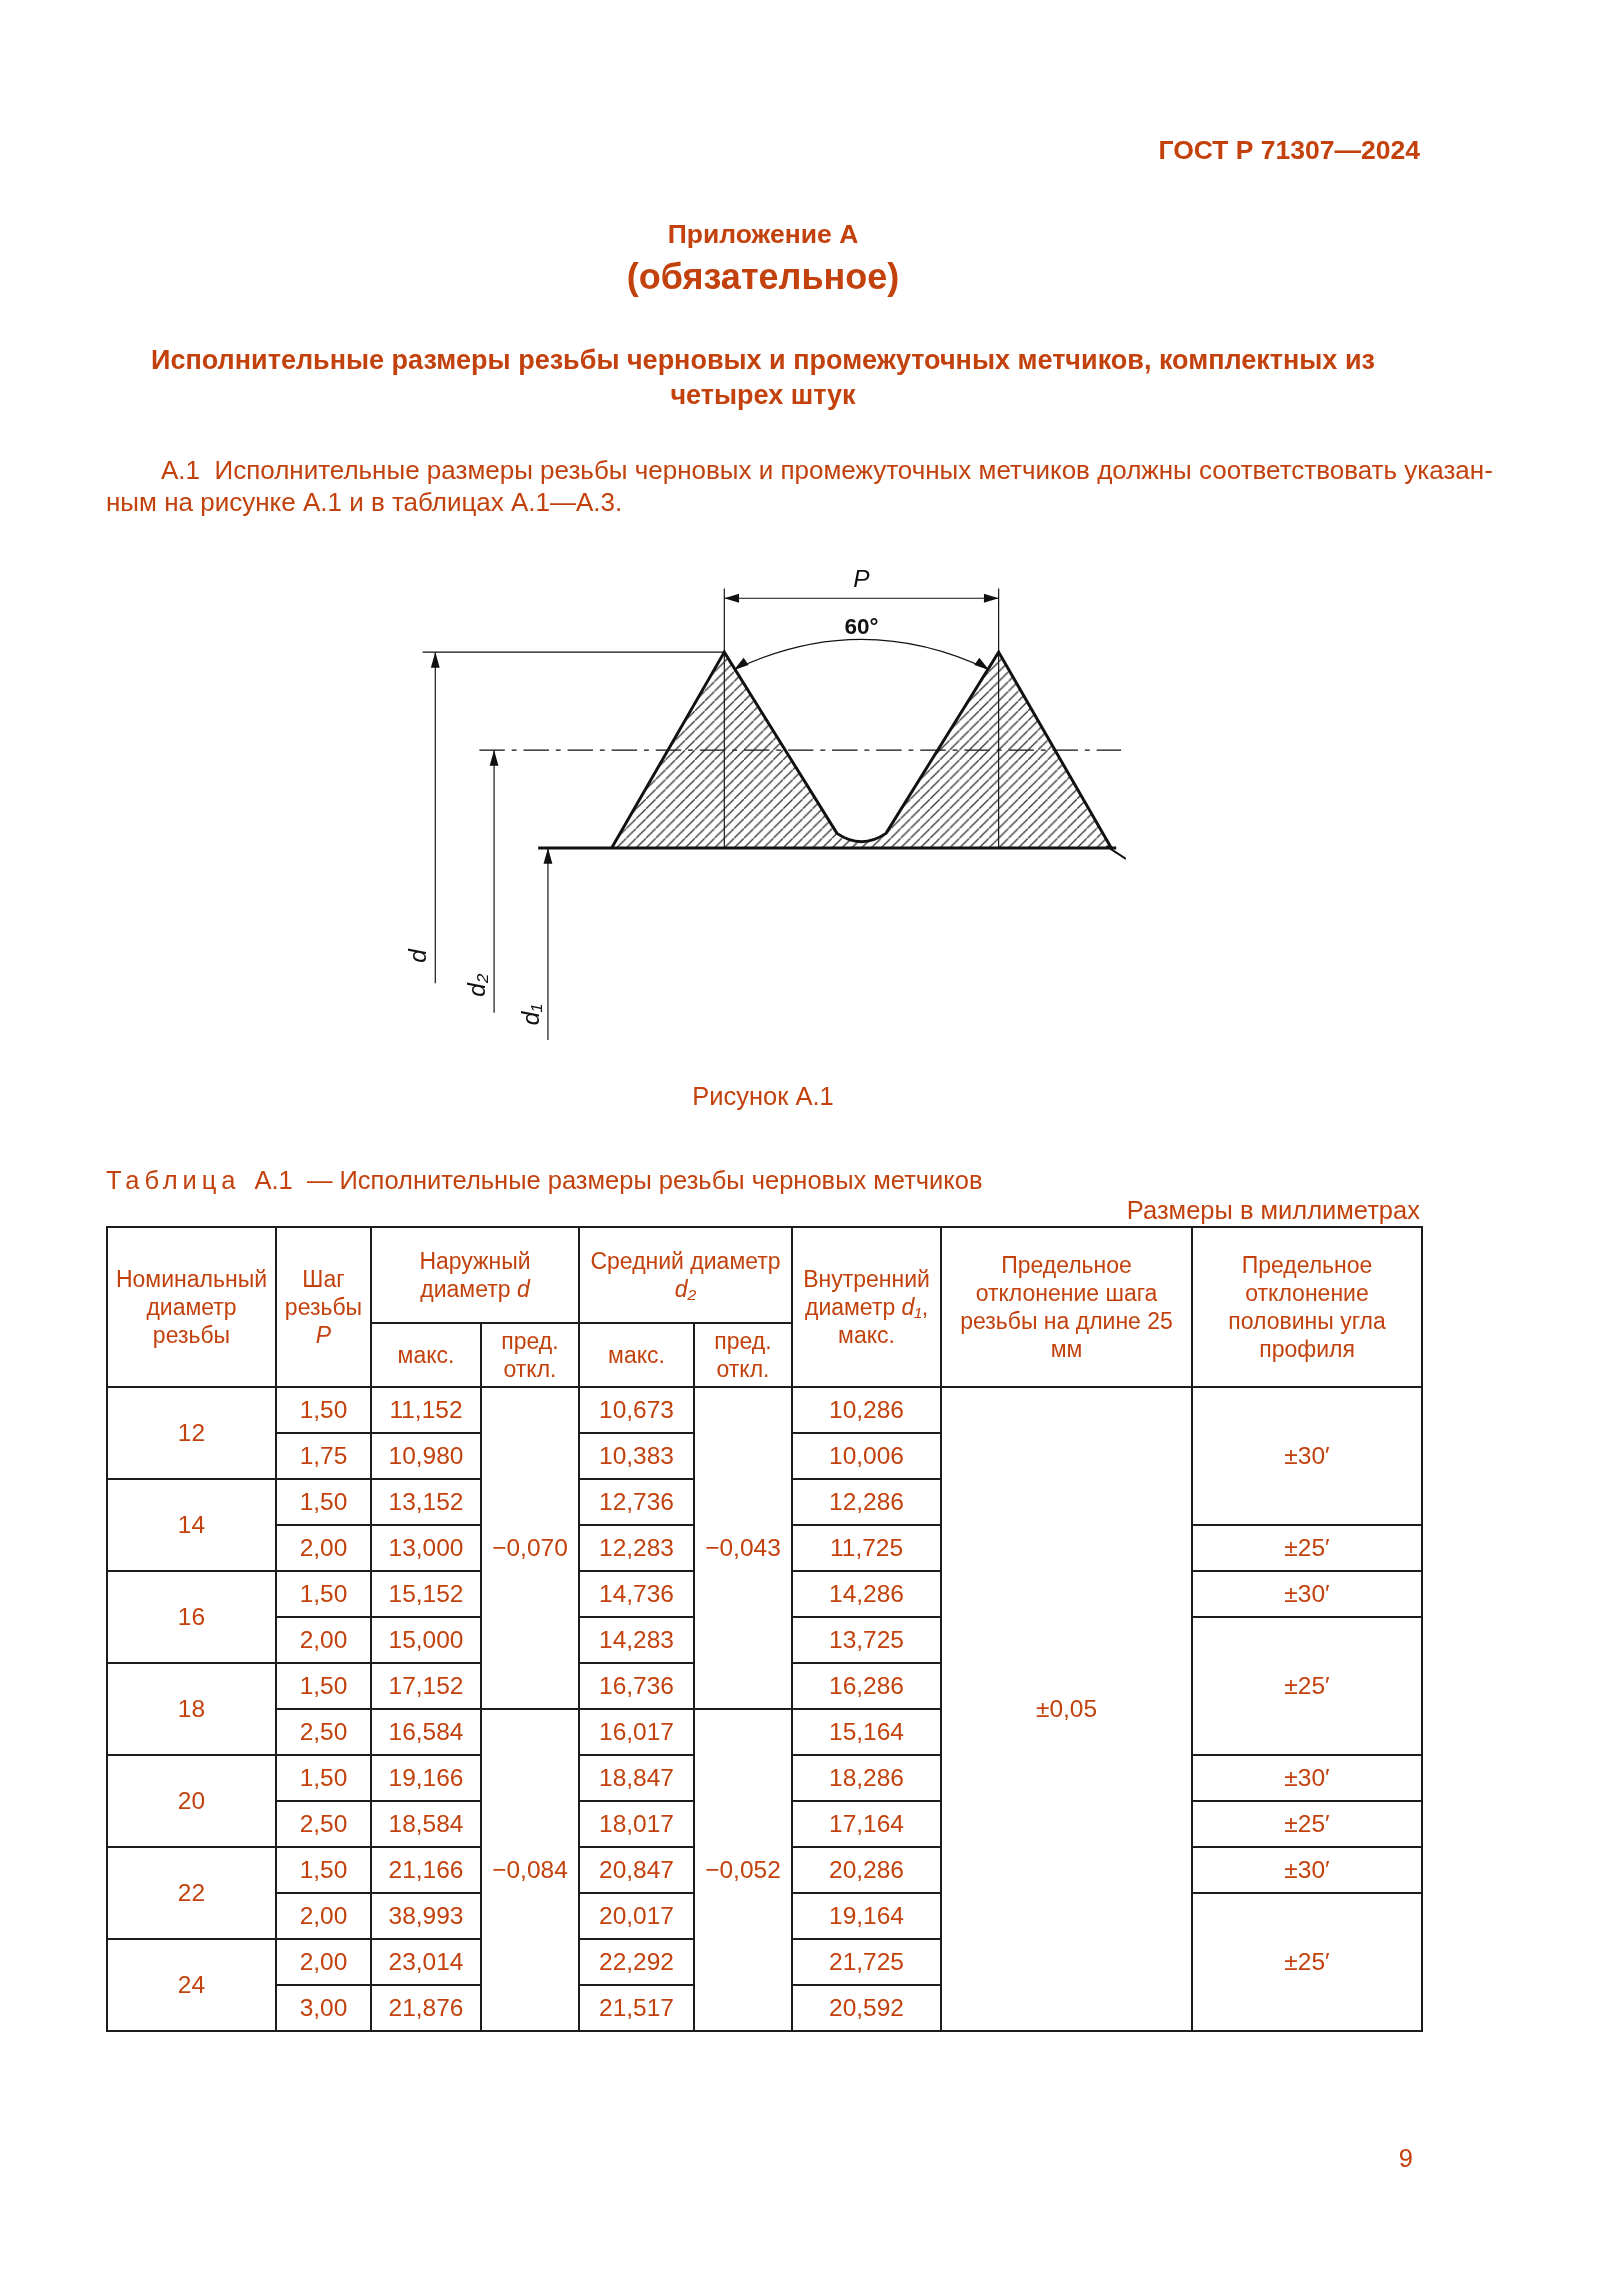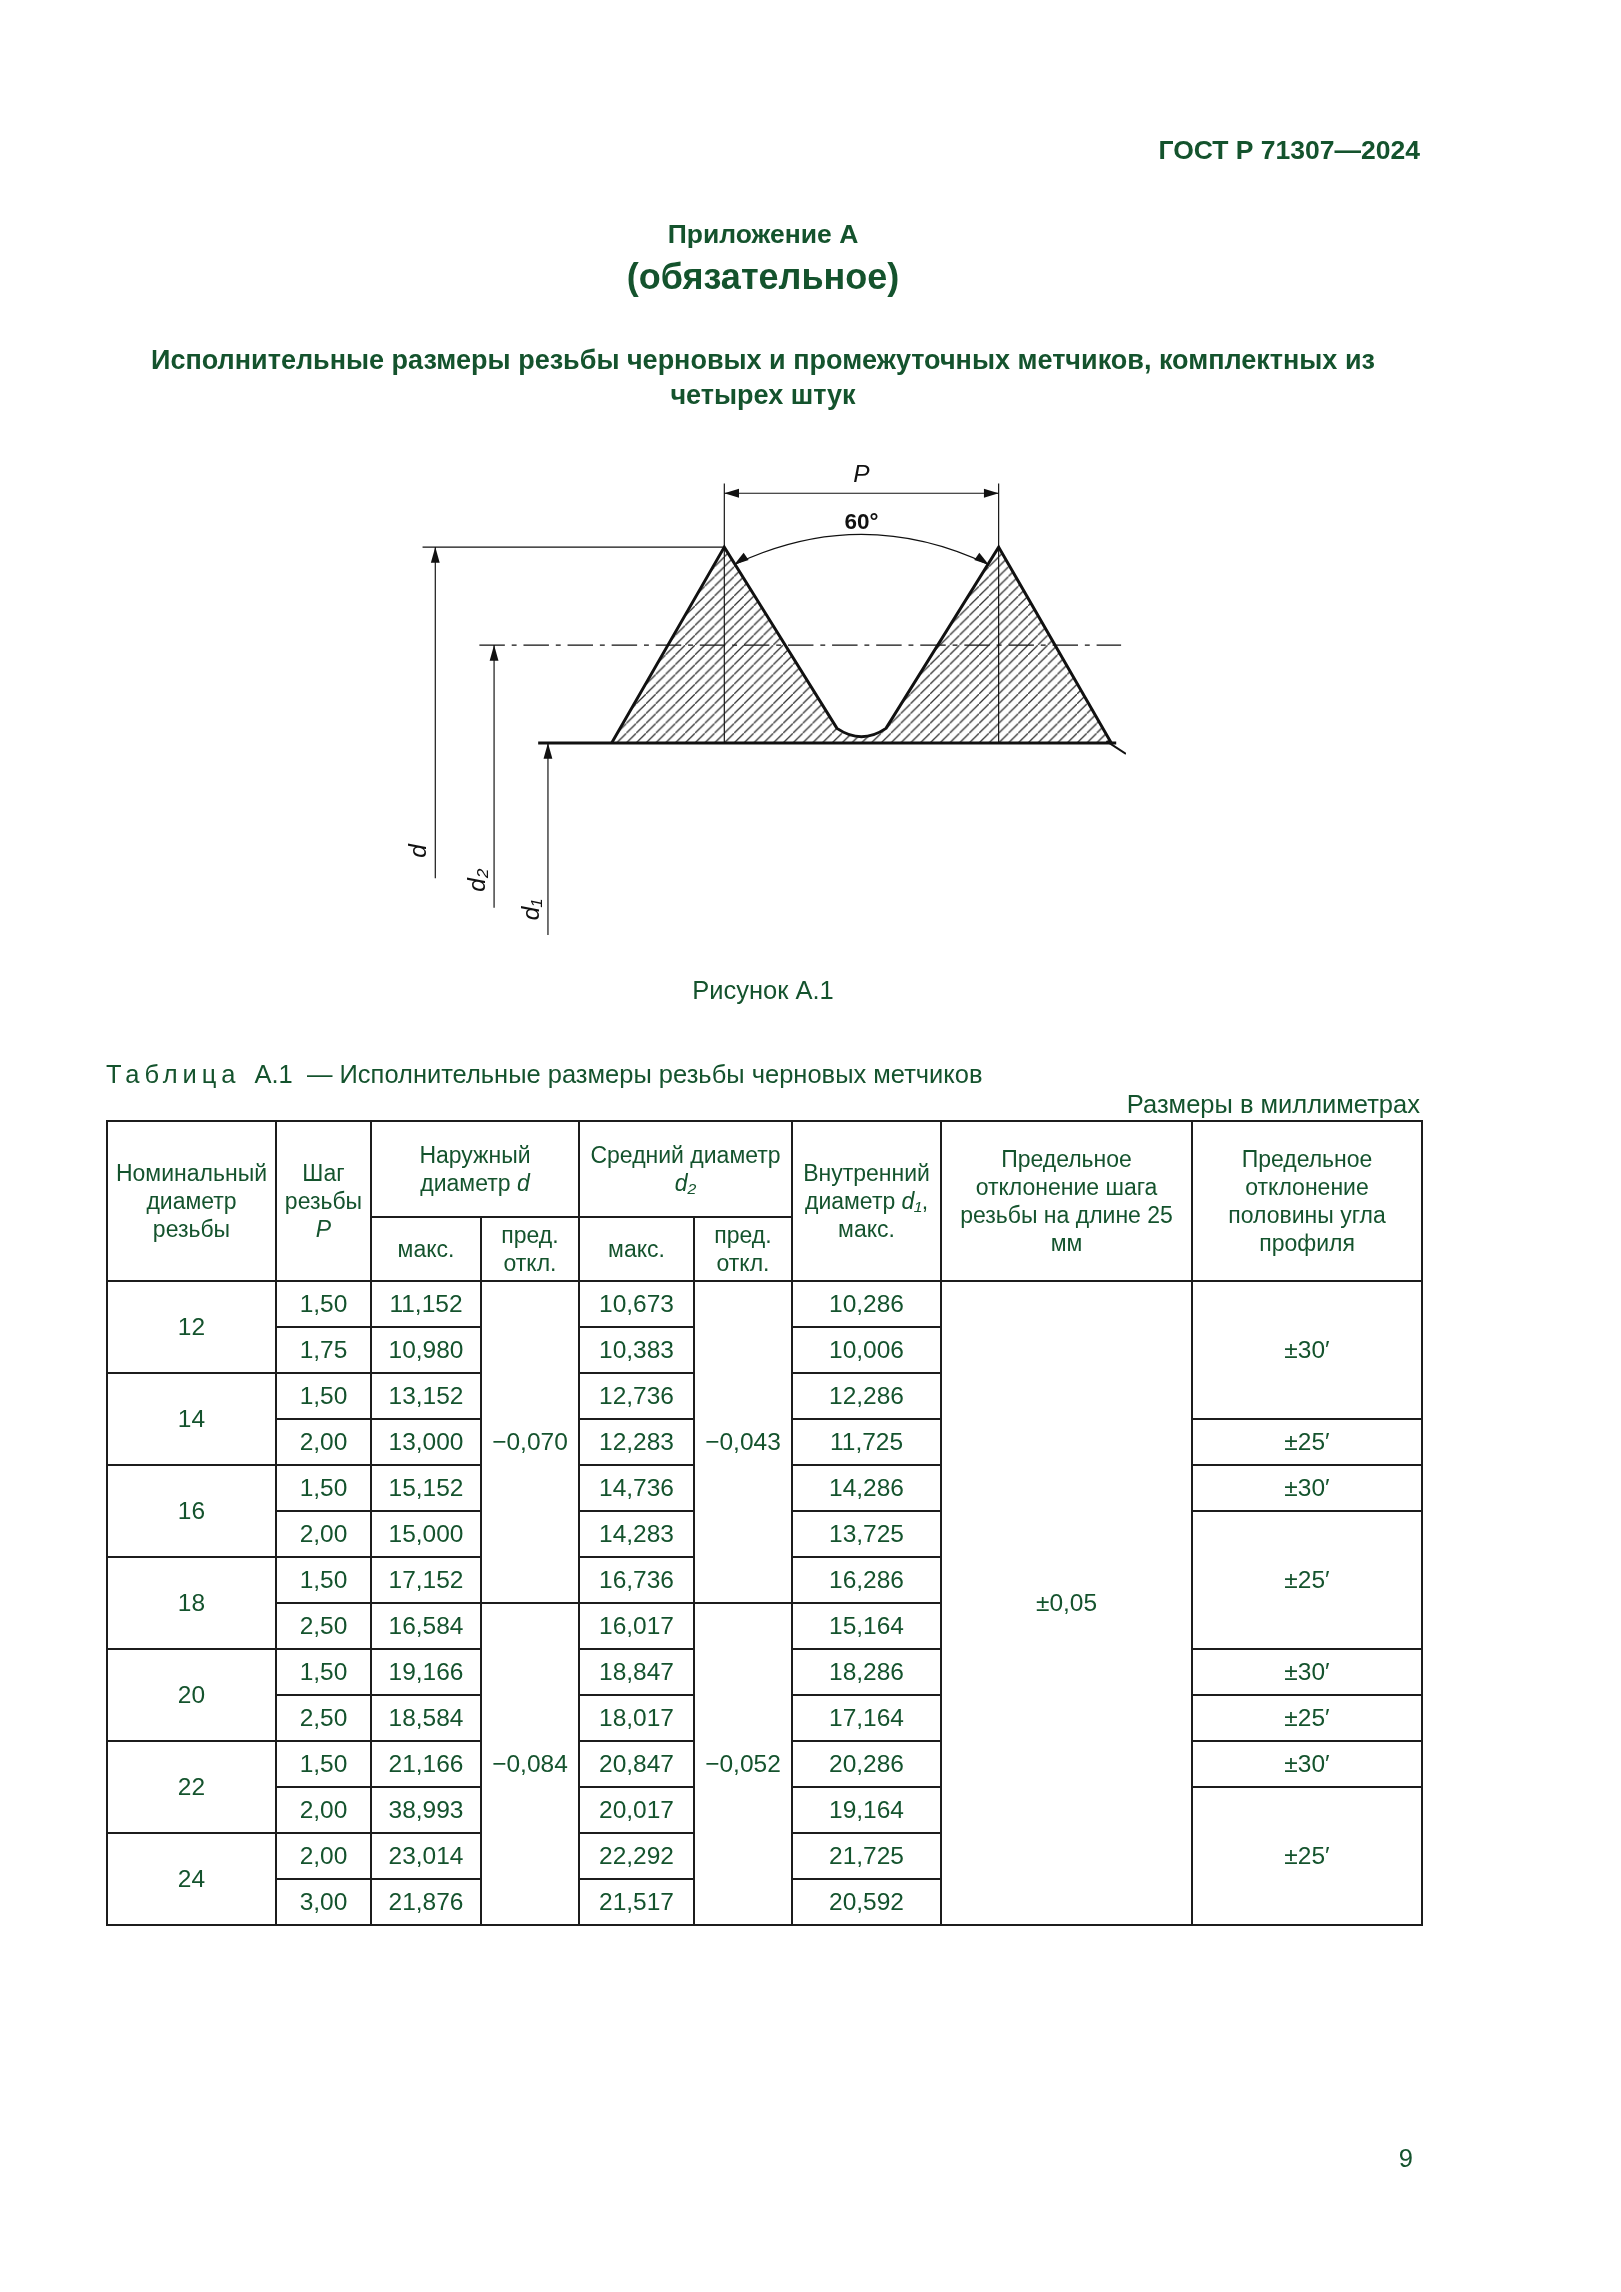--- a/index.html
+++ b/index.html
@@ -4,21 +4,21 @@
 <style>
   html,body { margin:0; padding:0; background:#e8e8e8; }
   .page {
     position:relative;
     width:1621px; height:2293px;
     margin:0 auto;
     background:#ffffff;
     box-sizing:border-box;
     padding:135px 201px 0 106px;
     font-family:"Liberation Sans", sans-serif;
-    color:#14532d;
+    color:#c2410c;
   }
   .doc-header { text-align:right; font-weight:bold; font-size:26.5px; }
   .appendix-label { text-align:center; font-weight:bold; font-size:26.5px; margin-top:53px; }
   .appendix-type  { text-align:center; font-weight:bold; font-size:36px; margin-top:5.9px; }
   .main-title { text-align:center; font-weight:bold; font-size:27px; margin-top:45px; line-height:1.3; }
   .para { margin-top:41px; font-size:26px; line-height:1.24; }
   .para .l1 { display:block; text-indent:55px; white-space:nowrap; }
   .para .l2 { display:block; }
   .figure-wrap { margin-top:25.5px; text-align:center; }
   .figure-caption { text-align:center; font-size:25.5px; margin-top:15.7px; }
@@ -44,20 +44,24 @@
   <div class="doc-header">ГОСТ Р 71307—2024</div>
 
   <div class="appendix-label">Приложение А</div>
   <div class="appendix-type">(обязательное)</div>
 
   <div class="main-title">
     <span>Исполнительные размеры резьбы черновых и промежуточных метчиков, комплектных из</span><br>
     <span>четырех штук</span>
   </div>
 
+  <div class="para">
+    <span class="l1">А.1&nbsp;&nbsp;Исполнительные размеры резьбы черновых и промежуточных метчиков должны соответствовать указан-</span>
+    <span class="l2">ным на рисунке А.1 и в таблицах А.1—А.3.</span>
+  </div>
 
   <div class="figure-wrap">
     <svg width="725" height="518" viewBox="0 0 740 528">
       <defs>
         <pattern id="hatch" patternUnits="userSpaceOnUse" width="10" height="10">
           <path d="M0 10 L10 0" stroke="#333" stroke-width="1.3"></path>
         </pattern>
       </defs>
 
       <path d="M215 310 L330 110 L445 295 Q470 312 495 295 L610 110 L725 310 Z" fill="url(#hatch)" stroke="none"></path>

